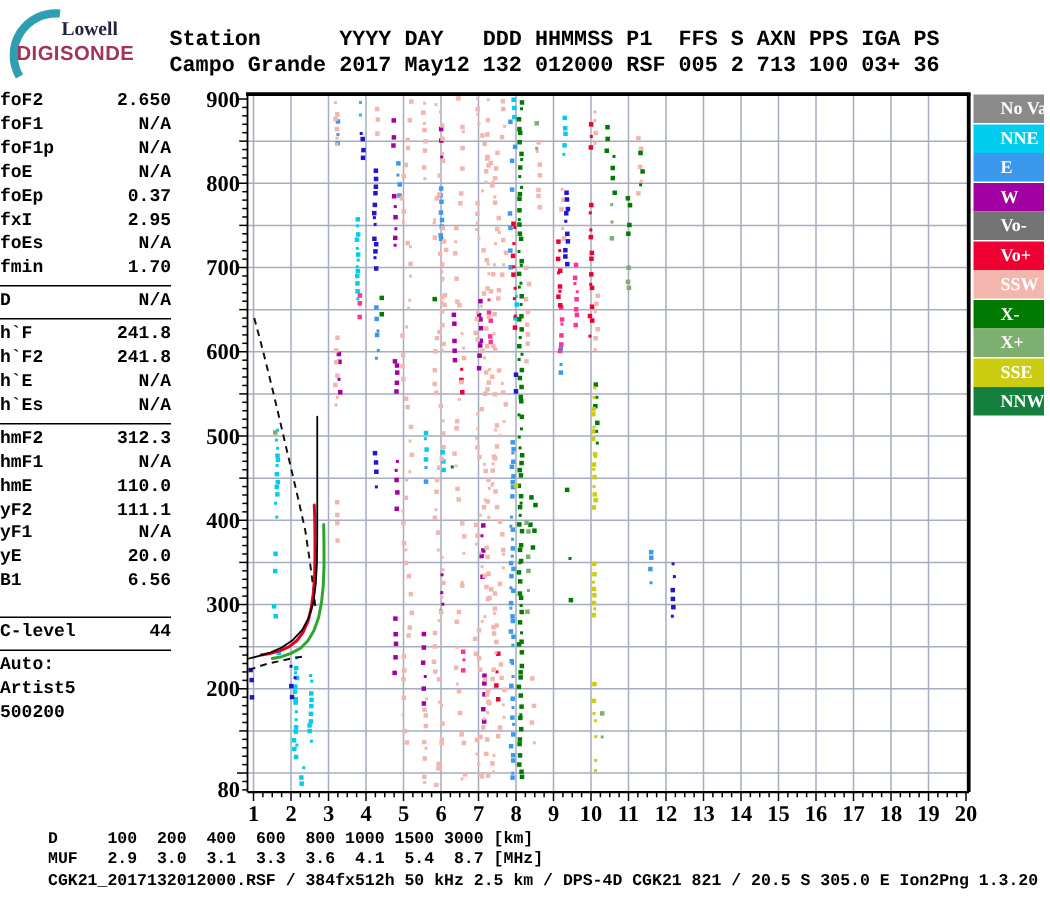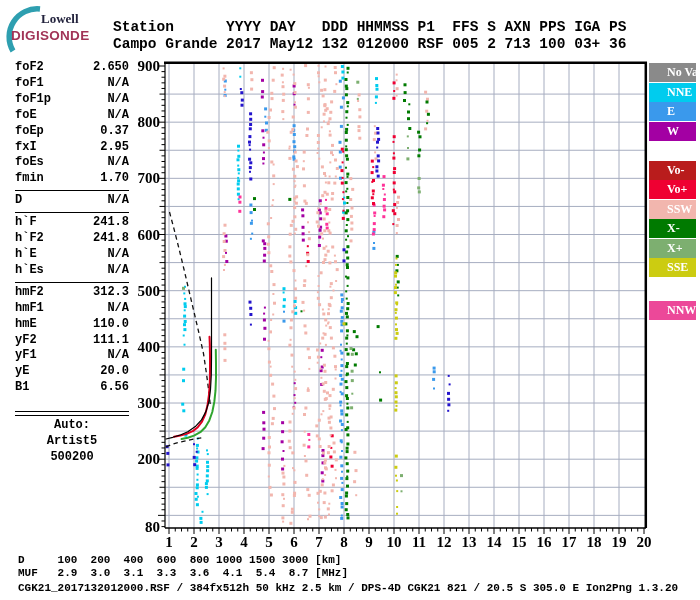--- a/index.html
+++ b/index.html
@@ -5,31 +5,31 @@
   html,body{margin:0;padding:0;}
   body{width:700px;height:600px;background:#fff;position:relative;overflow:hidden;
        font-family:"Liberation Mono",monospace;color:#000;}
   #logo{position:absolute;left:4px;top:4px;width:112px;height:50px;}
   #logo svg{position:absolute;left:0;top:0;}
   .lowell{position:absolute;left:37px;top:7px;font:bold 13px "Liberation Serif",serif;color:#23233d;}
   .digisonde{position:absolute;left:7px;top:24px;font:bold 13.5px "Liberation Sans",sans-serif;
              color:#a13457;letter-spacing:.3px;}
   .hdr{position:absolute;left:113px;margin:0;font:bold 14.5px/17px "Liberation Mono",monospace;white-space:pre;}
   #hdr1{top:19px}#hdr2{top:36px}
-  #params{position:absolute;left:15px;top:60px;width:114px;text-align:center;}
+  #params{position:absolute;left:0;top:60px;width:114px;}
   .prow{display:flex;justify-content:space-between;font:bold 12px/15.9px "Liberation Mono",monospace;}
   .prow .ital{}
   .ptext{font:bold 12px/15.9px "Liberation Mono",monospace;}
   .pdiv{border-top:1.5px solid #000;margin:3px 0 2px 0;}
   .pgap{height:12px;}
   #legend{position:absolute;left:649px;top:63px;width:47px;}
   .leg{height:19px;margin-bottom:.5px;font:bold 12px/19px "Liberation Serif",serif;color:#fff;
        padding-left:18px;box-sizing:border-box;white-space:nowrap;}
   #plot{position:absolute;left:0;top:0;}
-  .foot{position:absolute;left:5px;margin:0;font:bold 11px/13px "Liberation Mono",monospace;white-space:pre;padding-left:13px;}
+  .foot{position:absolute;left:19px;margin:0;font:bold 11px/13px "Liberation Mono",monospace;white-space:pre;padding-left:13px;}
   #foot-d{top:554px}#foot-muf{top:567px}#foot-status{top:582px}
 </style>
 </head>
 <body>
 
 <div id="logo">
   <svg width="44" height="50">
     <path d="M 36 5 A 28 28 0 0 0 9 47" fill="none" stroke="#2e9fb0" stroke-width="5.5"></path>
   </svg>
   <div class="lowell">Lowell</div>
@@ -118,20 +118,24 @@
     <div class="prow">
       <span>yE</span>
       <span>20.0</span>
     </div>
     <div class="prow">
       <span>B1</span>
       <span class="ital">6.56</span>
     </div>
     <div class="pgap"></div>
     <div class="pdiv"></div>
+    <div class="prow">
+      <span>C-level</span>
+      <span>44</span>
+    </div>
     <div class="pdiv"></div>
     <div class="ptext">Auto:</div>
     <div class="ptext">Artist5</div>
     <div class="ptext">500200</div>
   </div>
 
 <svg id="plot" width="700" height="600">
     <line x1="169" y1="62" x2="169" y2="528" stroke="#a6adc0" stroke-width="1"></line>
     <line x1="194" y1="62" x2="194" y2="528" stroke="#a6adc0" stroke-width="1"></line>
     <line x1="219" y1="62" x2="219" y2="528" stroke="#a6adc0" stroke-width="1"></line>
@@ -1258,24 +1262,24 @@
     <text x="594" y="547" text-anchor="middle" font-family="&quot;Liberation Serif&quot;,serif" font-size="15" font-weight="bold">18</text>
     <text x="619" y="547" text-anchor="middle" font-family="&quot;Liberation Serif&quot;,serif" font-size="15" font-weight="bold">19</text>
     <text x="644" y="547" text-anchor="middle" font-family="&quot;Liberation Serif&quot;,serif" font-size="15" font-weight="bold">20</text>
   </svg>
 
 <div id="legend">
     <div class="leg" style="background: rgb(138, 138, 138);">No Val</div>
     <div class="leg" style="background: rgb(0, 204, 238);">NNE</div>
     <div class="leg" style="background: rgb(58, 153, 236);">E</div>
     <div class="leg" style="background: rgb(163, 0, 163);">W</div>
-    <div class="leg" style="background: #b91c1c; margin-top: 20px;">Vo-</div>
+    <div class="leg" style="background: #737373;">Vo-</div>
     <div class="leg" style="background: rgb(239, 0, 50);">Vo+</div>
     <div class="leg" style="background: rgb(242, 182, 174);">SSW</div>
     <div class="leg" style="background: rgb(0, 122, 0);">X-</div>
     <div class="leg" style="background: rgb(125, 175, 112);">X+</div>
     <div class="leg" style="background: rgb(204, 204, 17);">SSE</div>
-    <div class="leg" style="background: #ec4899; margin-top: 24px;">NNW</div>
+    <div class="leg" style="background: #15803d;">NNW</div>
   </div>
 
 <pre id="foot-d" class="foot">D     100  200  400  600  800 1000 1500 3000 [km]</pre>
 <pre id="foot-muf" class="foot">MUF   2.9  3.0  3.1  3.3  3.6  4.1  5.4  8.7 [MHz]</pre>
 <pre id="foot-status" class="foot">CGK21_2017132012000.RSF / 384fx512h 50 kHz 2.5 km / DPS-4D CGK21 821 / 20.5 S 305.0 E Ion2Png 1.3.20</pre>
 
 </body></html>

